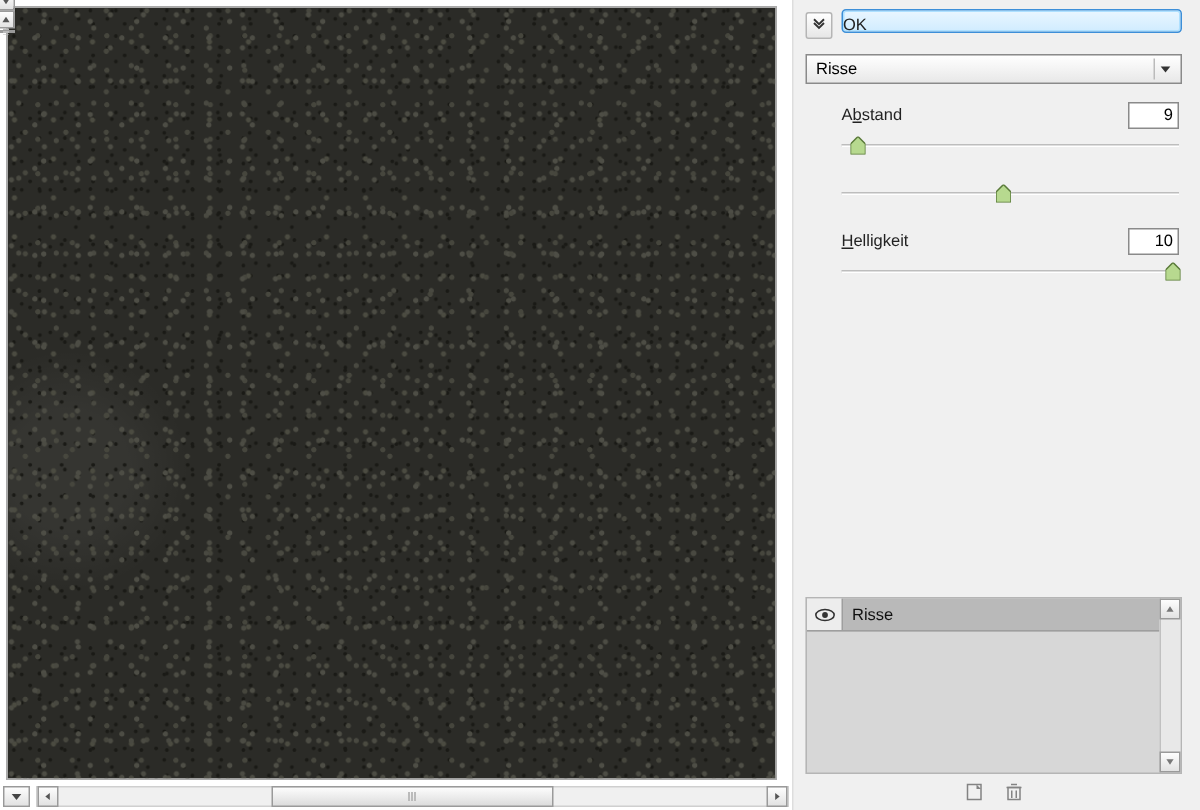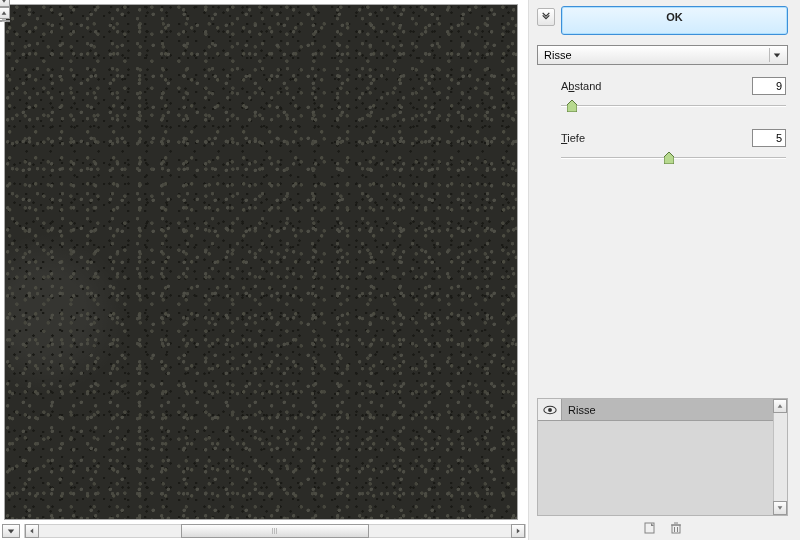--- a/index.html
+++ b/index.html
@@ -50,21 +50,21 @@
   .hscroll .sb-track { position:absolute; left:15px; right:15px; top:0; bottom:0; }
   .hscroll .sb-thumb { position:absolute; top:-1px; height:14px; left:30%; width:40%; border:1px solid #9a9a9a; background:linear-gradient(#fdfdfd,#dcdcdc); }
   .hscroll .sb-thumb::after { content:""; position:absolute; top:3px; bottom:3px; left:50%; width:6px; transform:translateX(-50%); background:repeating-linear-gradient(90deg,#bbb 0 1px, transparent 1px 2px); }
 
   
   .right-col { flex:1; height: 540px; display:flex; flex-direction:column; padding: 6px 12px 4px 8px; background:#f0f0f0; border-left:1px solid #ddd; }
   .top-row { display:flex; align-items:flex-start; gap:6px; }
   .collapse-btn { width:18px; height:18px; border:1px solid #b5b5b5; border-radius:2px; background:linear-gradient(#fff,#e6e6e6); display:flex; align-items:center; justify-content:center; cursor:pointer; margin-top:2px; }
   .collapse-btn svg { width:10px; height:10px; }
   .btn-stack { flex:1; display:flex; flex-direction:column; gap:6px; }
-  .btn { height:29px; border:1px solid #8a8a8a; border-radius:3px; background:linear-gradient(#fefefe,#e6e6e6); cursor:pointer; text-align:center; line-height:20px; color:#222;font-weight:bold; }
+  .btn { height:16px; border:1px solid #8a8a8a; border-radius:3px; background:linear-gradient(#fefefe,#e6e6e6); cursor:pointer; line-height:20px; color:#222; }
   .btn.primary { border:1px solid #3d8fd8; box-shadow: inset 0 0 0 1px #aee0ff; background:linear-gradient(#eaf6ff,#d0ecff); }
   .dropdown { margin-top:10px; height:20px; border:1px solid #8a8a8a; background:linear-gradient(#fff,#e8e8e8); display:flex; align-items:center; padding:0 4px 0 6px; cursor:pointer; position:relative; }
   .dropdown .dd-arrow { margin-left:auto; width:14px; height:14px; border-left:1px solid #bbb; display:flex; align-items:center; justify-content:center; }
   .dropdown .dd-arrow svg { width:8px; height:8px; }
 
   .sliders { margin-top:12px; display:flex; flex-direction:column; gap:16px; padding:0 2px 0 24px; }
   .slider-row { display:flex; flex-direction:column; gap:2px; }
   .slider-head { display:flex; align-items:center; }
   .slider-label { color:#222; }
   .slider-label .ul { text-decoration: underline; }
@@ -173,34 +173,44 @@
           <div class="rail"></div>
           <div class="thumb" style="left:5%">
             <svg viewBox="0 0 10 12">
                 <path d="M5 0 L10 5 V12 H0 V5 Z" fill="#b7d98f" stroke="#5a7a3a"></path>
               </svg>
           </div>
         </div>
       </div>
 
       <div class="slider-row">
-        <div class="slider-head">
-          <span class="slider-label"><span></span><span class="ul">T</span><span>iefe</span></span>
-          <input class="slider-val" value="5" style="">
-        </div>
         <div class="slider-track">
           <div class="rail"></div>
           <div class="thumb" style="left:48%">
             <svg viewBox="0 0 10 12">
                 <path d="M5 0 L10 5 V12 H0 V5 Z" fill="#b7d98f" stroke="#5a7a3a"></path>
               </svg>
           </div>
         </div>
       </div>
 
+      <div class="slider-row">
+        <div class="slider-head">
+          <span class="slider-label"><span></span><span class="ul">H</span><span>elligkeit</span></span>
+          <input class="slider-val" value="10" style="">
+        </div>
+        <div class="slider-track">
+          <div class="rail"></div>
+          <div class="thumb" style="left:98%">
+            <svg viewBox="0 0 10 12">
+                <path d="M5 0 L10 5 V12 H0 V5 Z" fill="#b7d98f" stroke="#5a7a3a"></path>
+              </svg>
+          </div>
+        </div>
+      </div>
     </div>
 
     <div class="spacer"></div>
 
     <div class="layers-panel">
       <div class="layers-main">
         <div class="layer-row">
           <div class="eye-cell">
             <svg viewBox="0 0 16 10">
                 <ellipse cx="8" cy="5" rx="7" ry="4.2" fill="none" stroke="#333" stroke-width="1.2"></ellipse>

